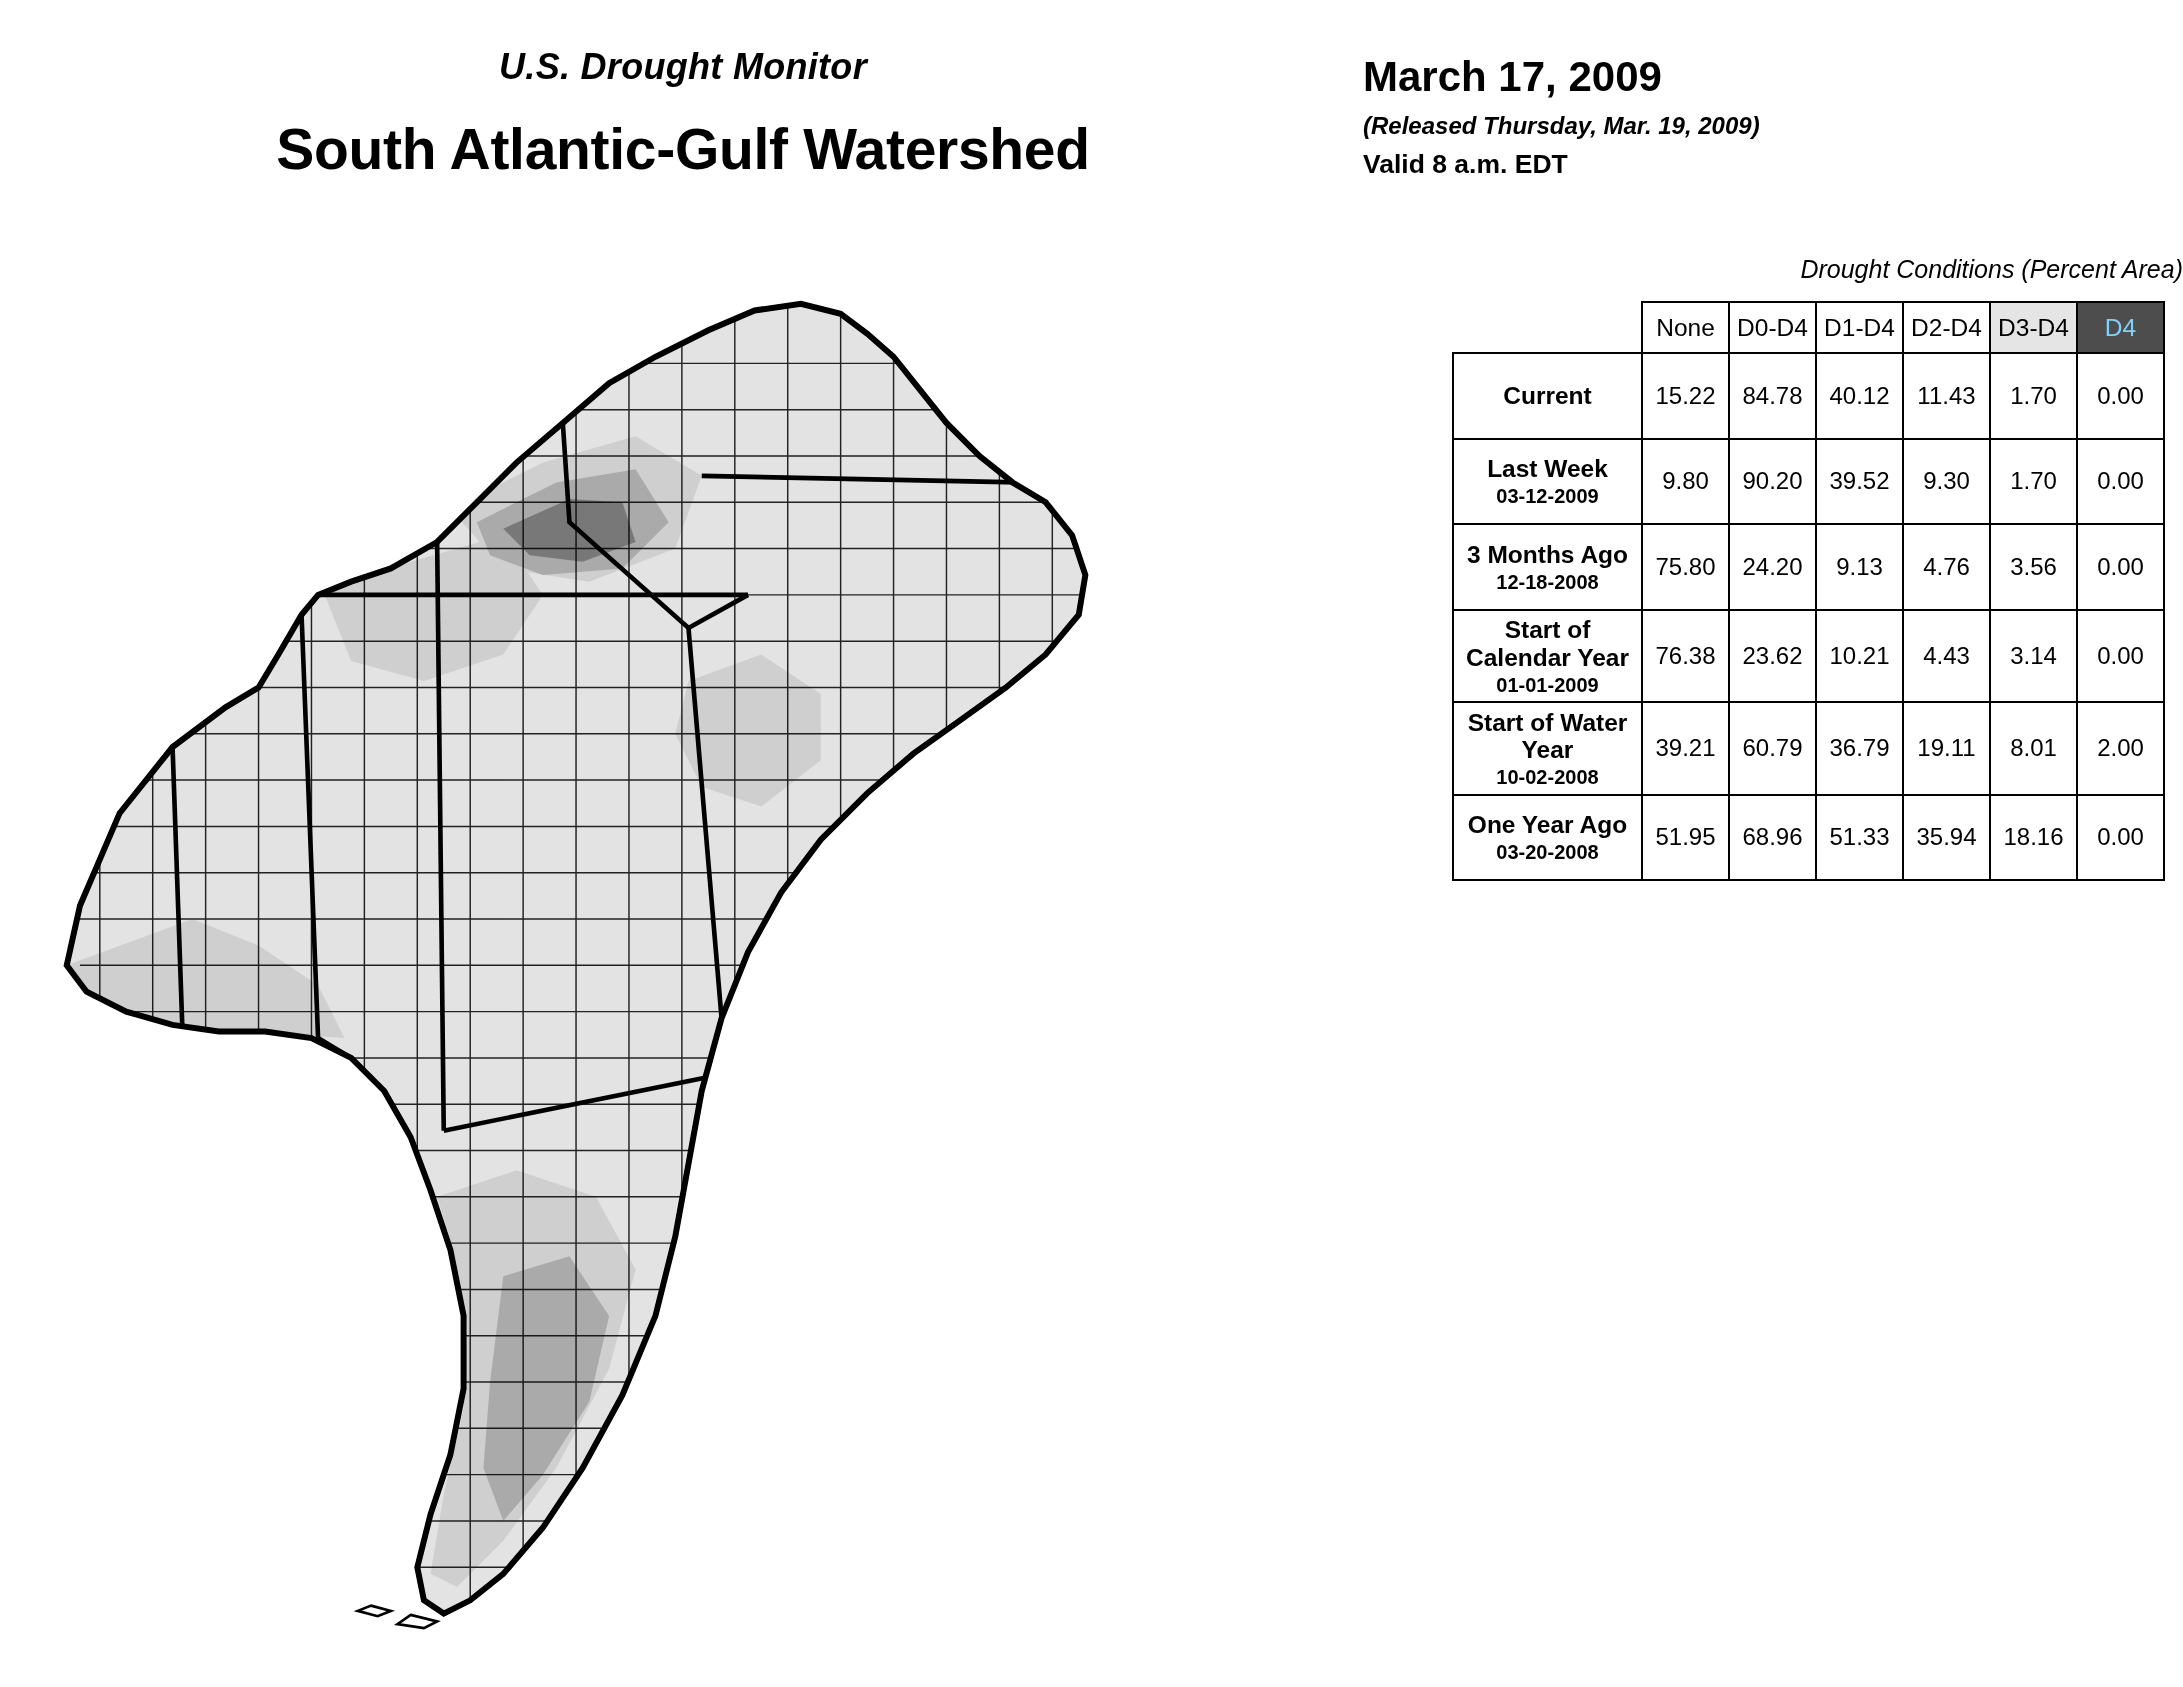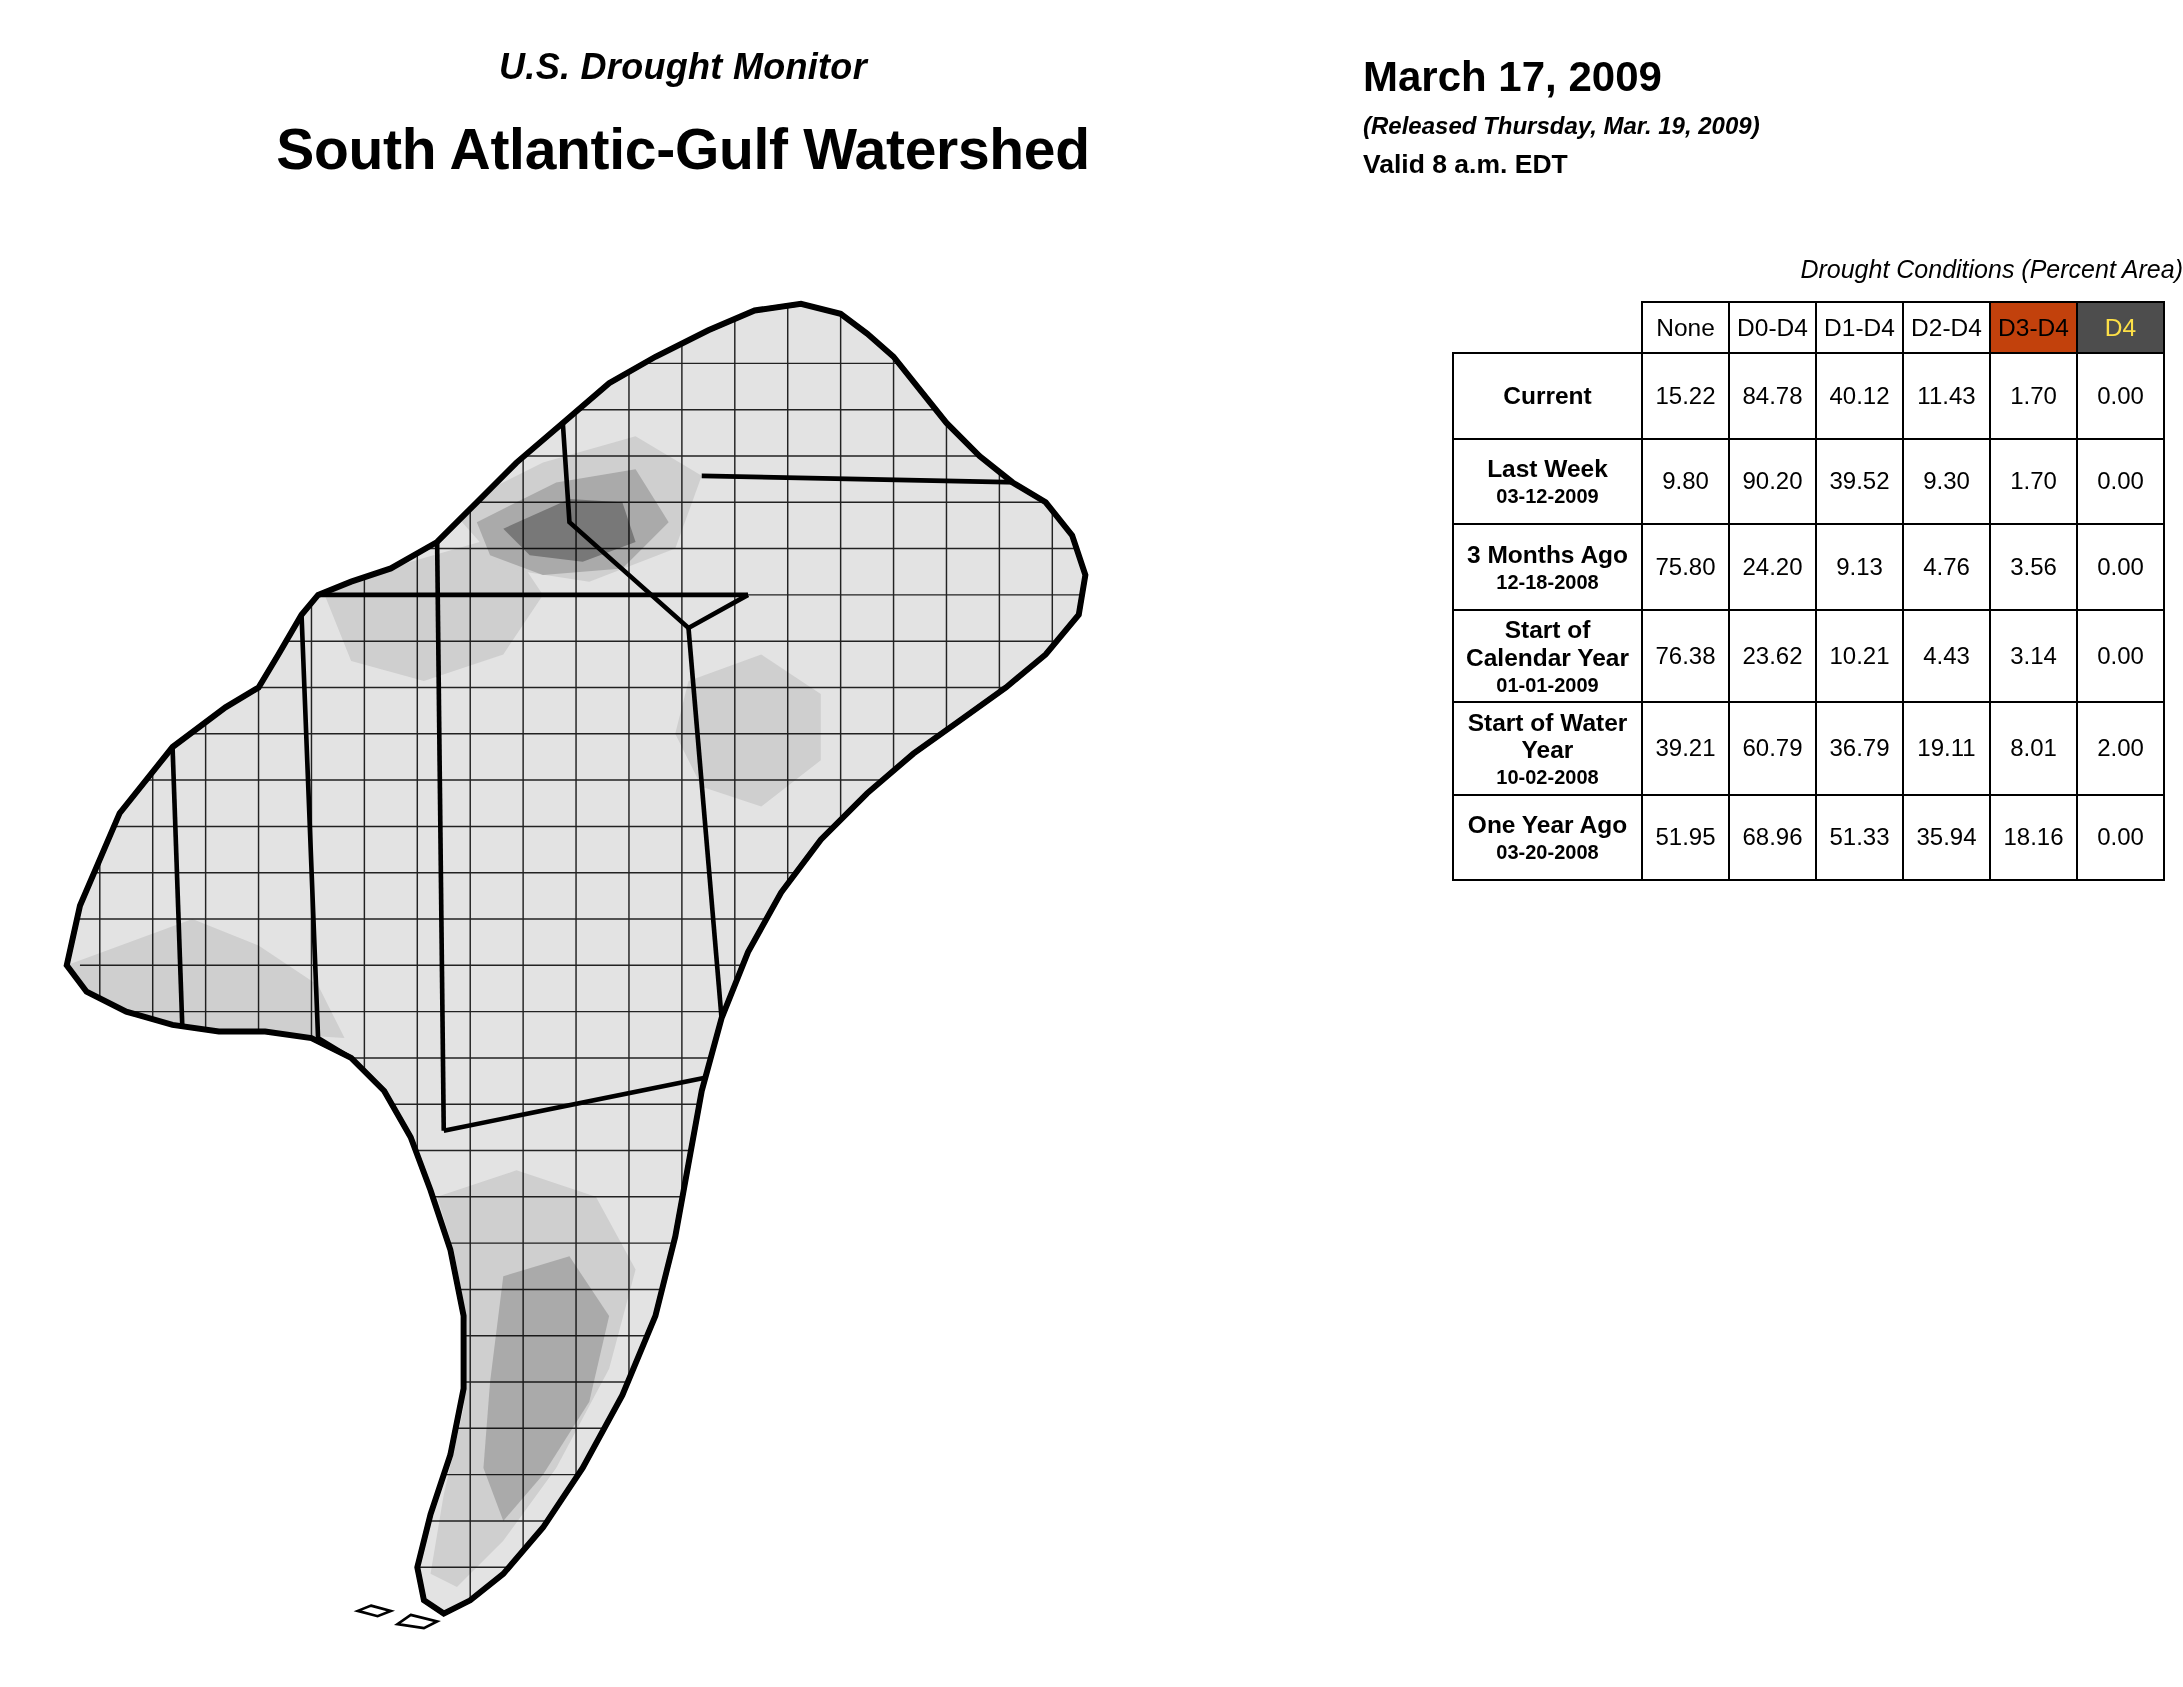--- a/index.html
+++ b/index.html
@@ -106,25 +106,25 @@
     padding: 0;
   }
   #cond-table thead th {
     height: 49px;
     font-size: 24.5px;
   }
   #cond-table thead th.corner {
     border: none;
   }
   th.hdr-d3 {
-    background: #c2410c;
+    background: #e5e5e5;
   }
   th.hdr-d4 {
     background: #4d4d4d;
-    color: #fde047;
+    color: #7dd3fc;
   }
   #cond-table td.rowlabel {
     font-weight: bold;
     font-size: 24.5px;
     line-height: 1.12;
     padding: 5.3px 4px;
   }
   #cond-table td.rowlabel .sub {
     display: block;
     font-size: 20px;

